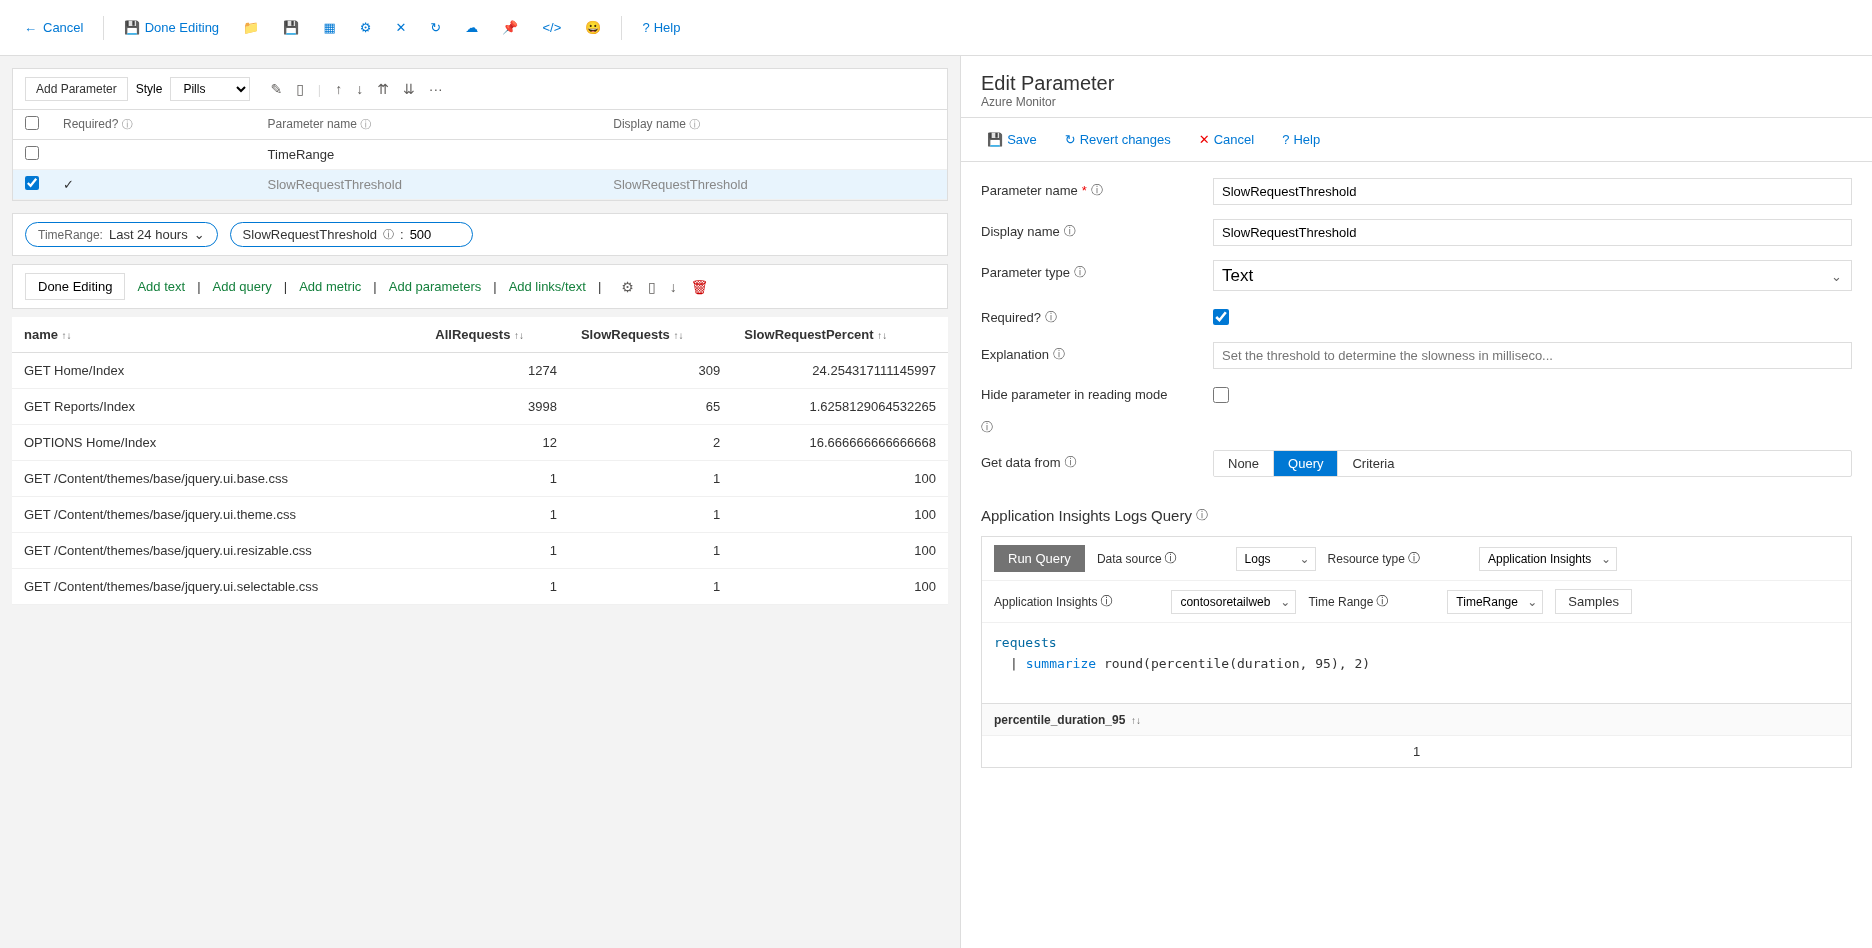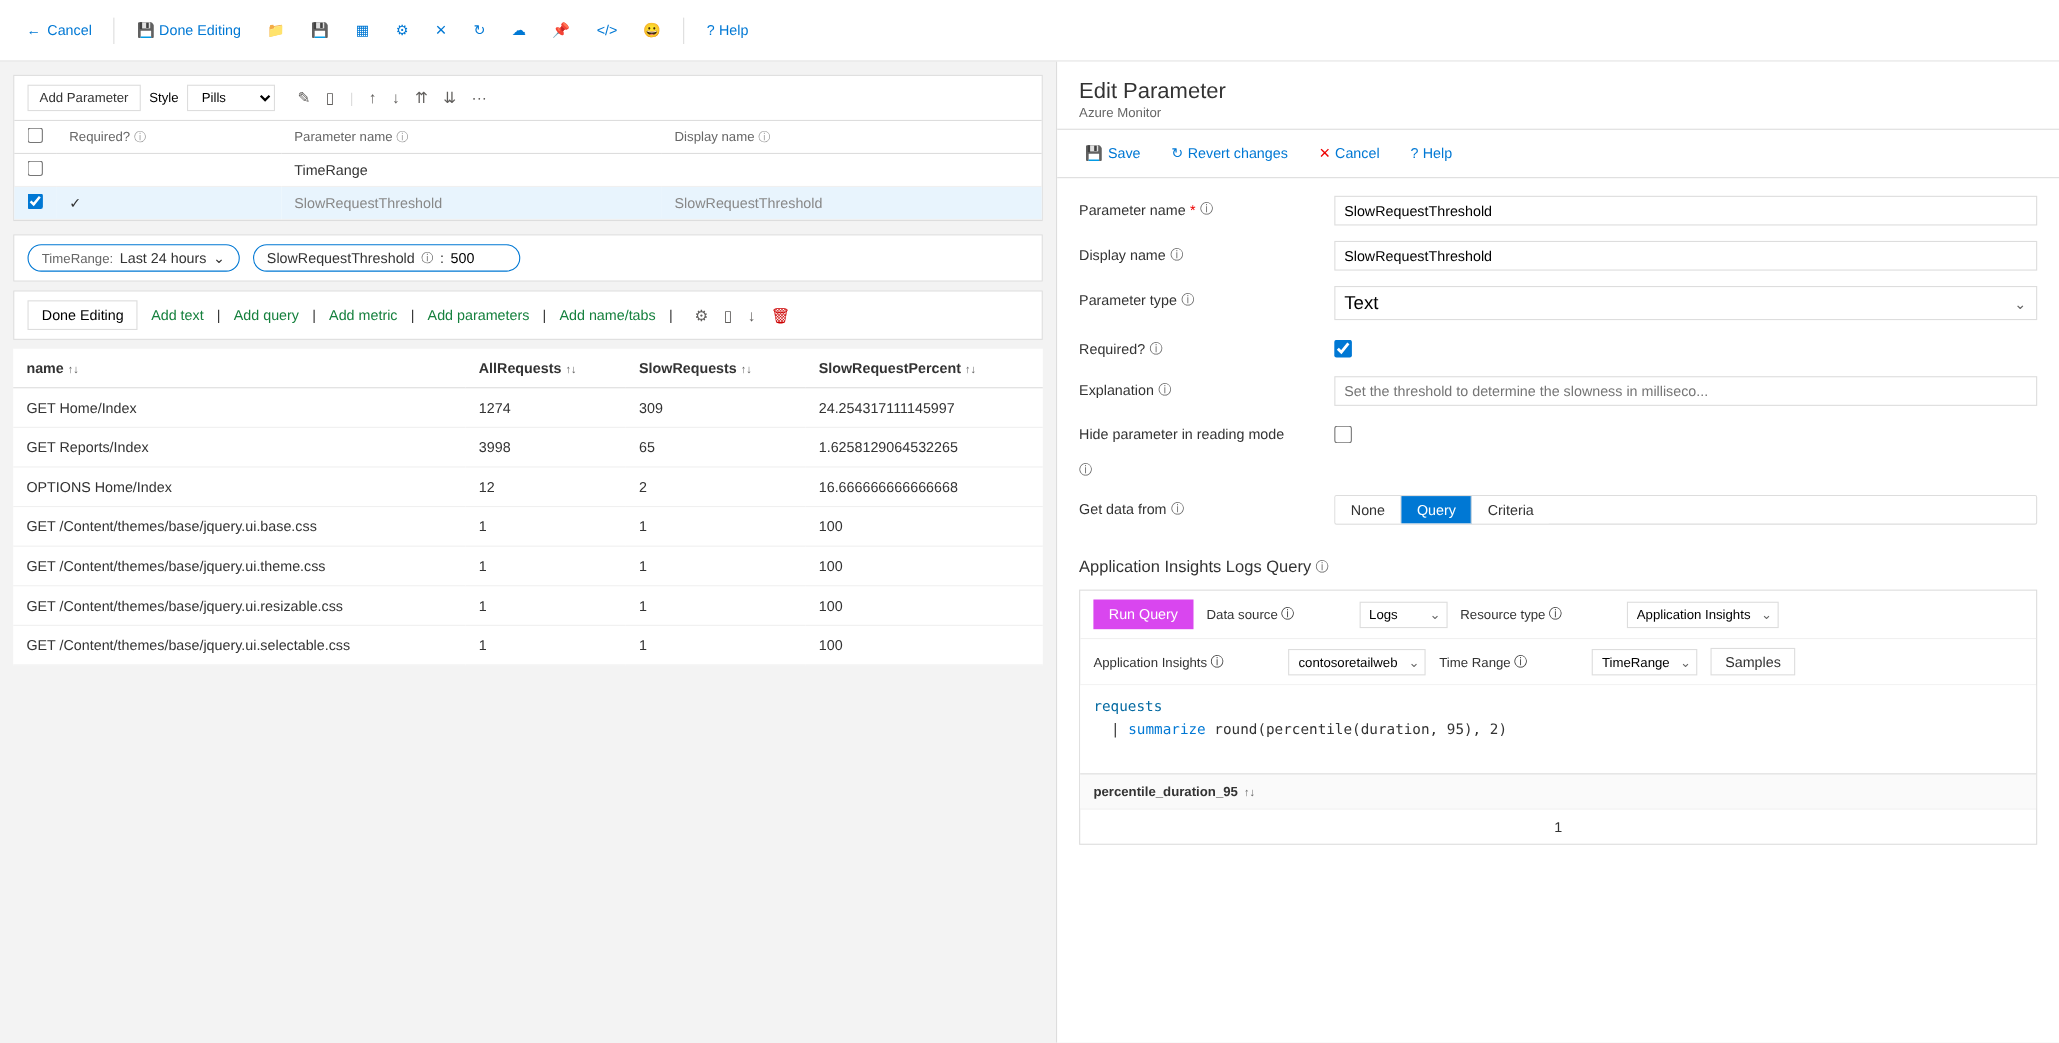--- a/index.html
+++ b/index.html
@@ -122,21 +122,21 @@
     
     .data-table-section { margin: 0 12px; background: #fff; }
     .data-table { width: 100%; border-collapse: collapse; font-size: 13px; }
     .data-table thead tr { border-bottom: 1px solid #ddd; }
     .data-table th {
       padding: 10px 12px; text-align: left; font-weight: 600;
       font-size: 13px; color: #333; white-space: nowrap;
     }
     .data-table th.sortable { cursor: pointer; }
     .data-table td { padding: 10px 12px; border-bottom: 1px solid #f0f0f0; }
-    .data-table td.num { }
+    .data-table td.num { text-align: right; }
     .sort-icon { font-size: 10px; color: #666; }
 
     
     .right-panel {
       flex: 1;
       background: #fff;
       border-left: 1px solid #ddd;
       overflow-y: auto;
       padding: 0;
     }
@@ -208,21 +208,21 @@
 
     
     .query-section { margin: 0 20px 20px 20px; }
     .query-title { font-size: 15px; font-weight: 400; margin-bottom: 12px; display: flex; align-items: center; gap: 4px; }
     .query-box { border: 1px solid #ddd; background: #fff; }
     .query-row {
       display: flex; align-items: center; gap: 12px;
       padding: 8px 12px; border-bottom: 1px solid #f0f0f0;
     }
     .run-query-btn {
-      padding: 6px 14px; background: #d946ef; color: #fff;
+      padding: 6px 14px; background: #737373; color: #fff;
       border: none; cursor: pointer; font-size: 13px; white-space: nowrap; text-align: right;
     }
     .query-select {
       padding: 4px 24px 4px 8px; border: 1px solid #ddd;
       font-size: 12px; background: #fff; cursor: pointer;
       appearance: none; font-family: Liberation Sans, sans-serif; min-width: 80px; margin-left: 47px;
     }
     .query-select-wrapper { position: relative; display: inline-block; }
     .query-select-wrapper::after {
       content: '⌄'; position: absolute; right: 6px; top: 50%;
@@ -358,21 +358,21 @@
     <div class="editing-bar">
       <button class="done-editing-btn">Done Editing</button>
       <span class="add-link">Add text</span>
       <span>|</span>
       <span class="add-link">Add query</span>
       <span>|</span>
       <span class="add-link">Add metric</span>
       <span>|</span>
       <span class="add-link">Add parameters</span>
       <span>|</span>
-      <span class="add-link">Add name/tabs</span>
+      <span class="add-link">Add links/text</span>
       <span>|</span>
       <div class="editing-bar-icons">
         <span class="icon-btn">⚙</span>
         <span class="icon-btn">▯</span>
         <span class="icon-btn">↓</span>
         <span class="icon-btn" style="color:#c00">🗑</span>
       </div>
     </div>
 
     <div class="data-table-section">

